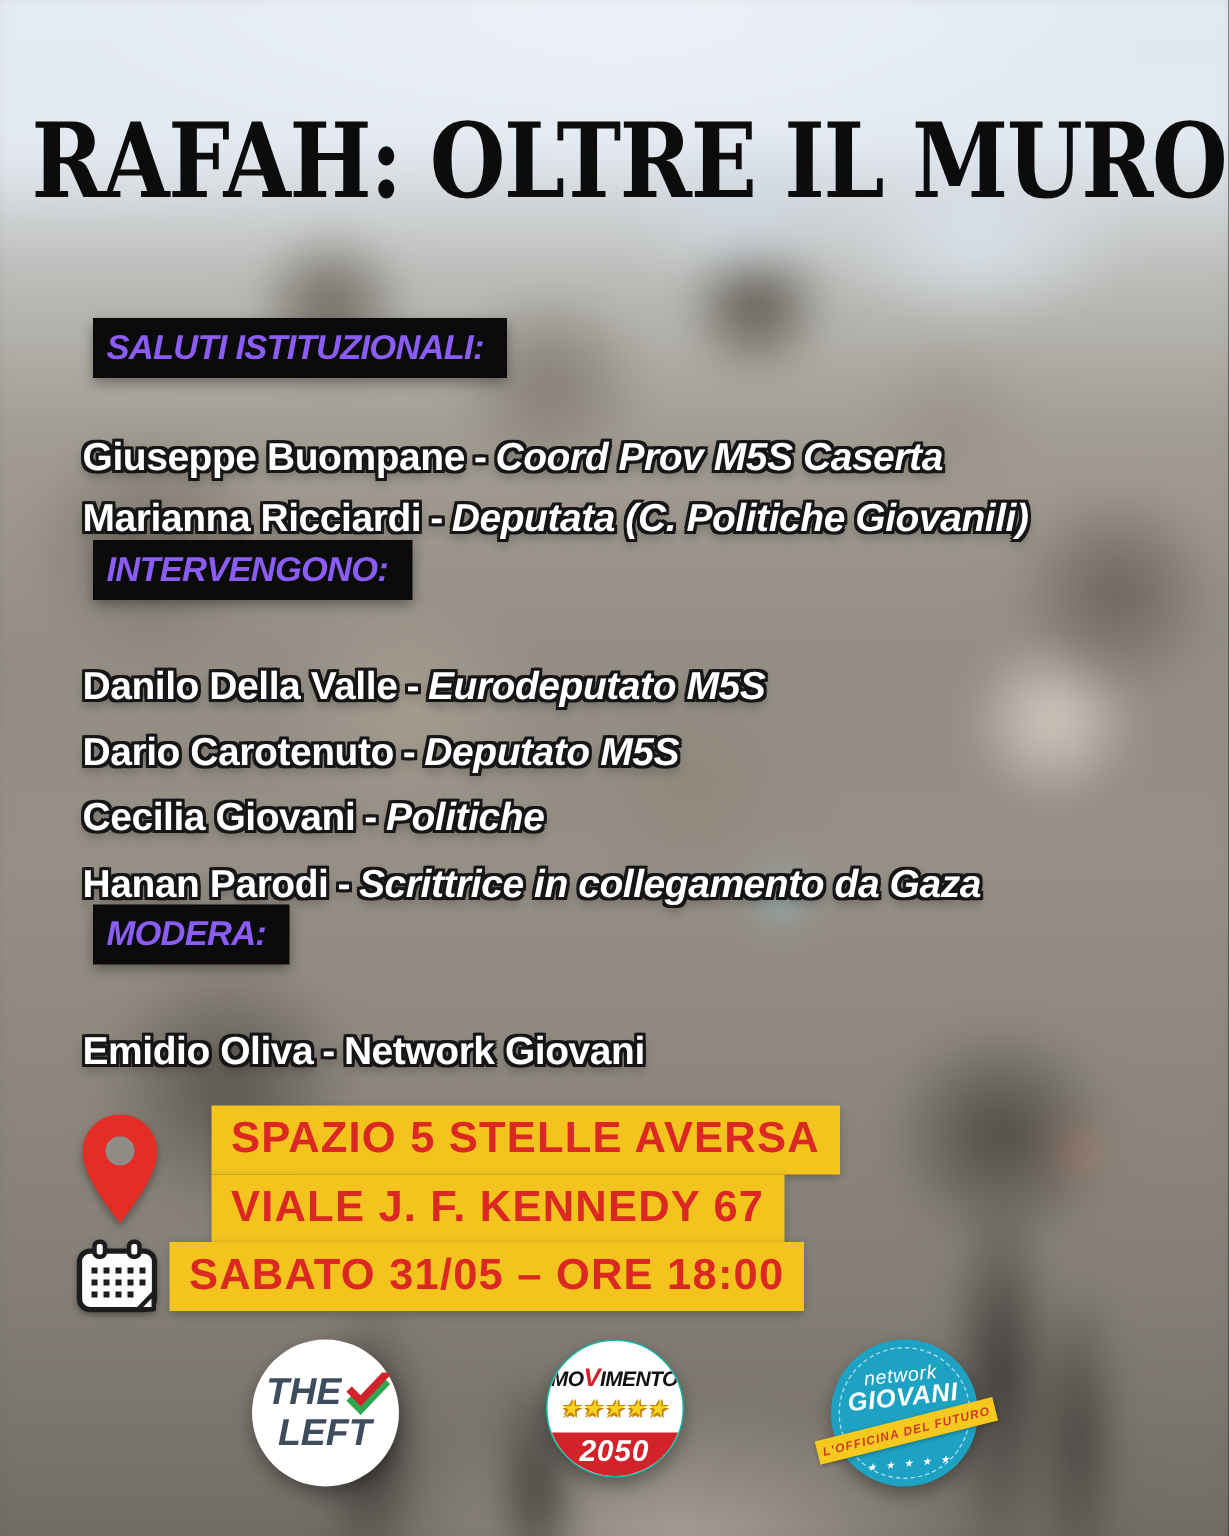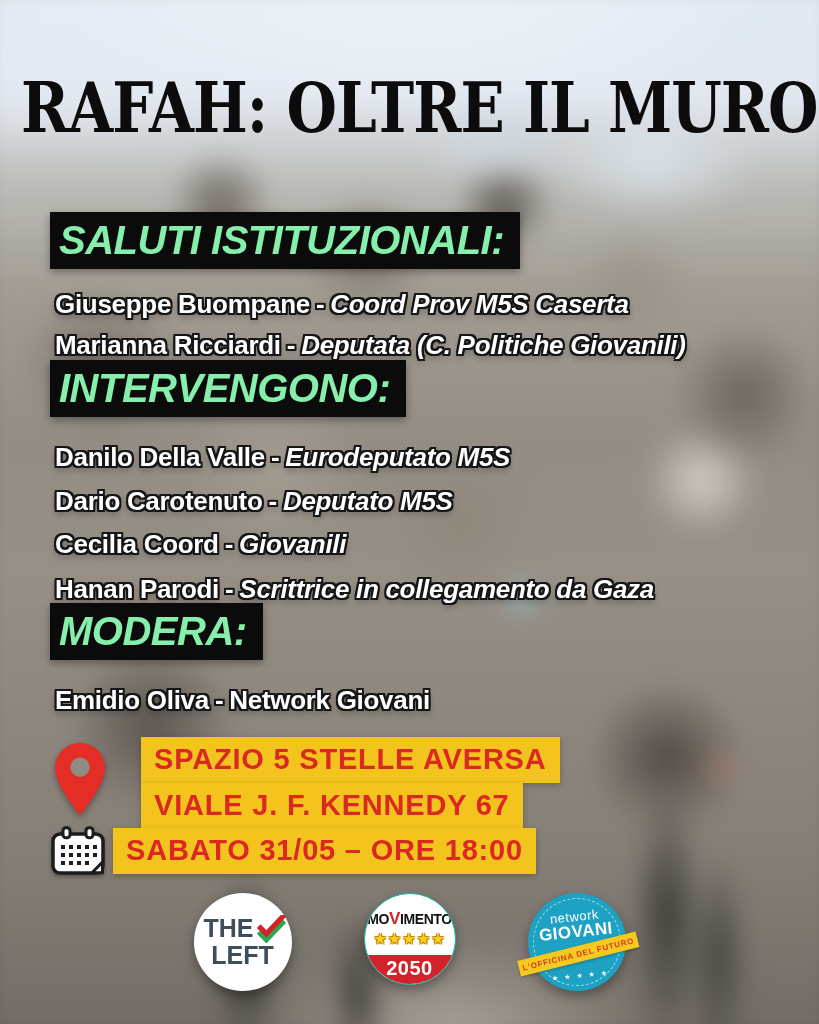--- a/index.html
+++ b/index.html
@@ -44,22 +44,22 @@
   .title{position:absolute;top:68px;left:0;width:100%;text-align:center;}
   .title span{
     display:inline-block;
     font-family:"DejaVu Serif",serif;font-weight:700;font-size:61px;
     letter-spacing:-1px;color:#0c0c0c;transform:scale(.95,1.13);transform-origin:center top;
     white-space:nowrap;
   }
 
   
   .label{
-    position:absolute;left:50px;background:#0b0b0b;color:#86efac;
-    font-style:italic;font-weight:700;font-size:40px;line-height:1;
+    position:absolute;left:62px;background:#0b0b0b;color:#8b5cf6;
+    font-style:italic;font-weight:700;font-size:23px;line-height:1;
     letter-spacing:-.5px;padding:8px 16px 9px 9px;white-space:nowrap;
     box-shadow:0 3px 8px rgba(0,0,0,.35);
   }
 
   
   .speaker{
     position:absolute;left:55px;white-space:nowrap;
     font-weight:700;font-size:26px;line-height:1;letter-spacing:-.3px;color:#fff;
     text-shadow:-2px -2px 0 #161616,2px -2px 0 #161616,-2px 2px 0 #161616,2px 2px 0 #161616,
                 -2px 0 0 #161616,2px 0 0 #161616,0 -2px 0 #161616,0 2px 0 #161616,
@@ -78,21 +78,21 @@
   .cal-icon{width:56px;height:50px;margin-right:7px;filter:drop-shadow(0 2px 2px rgba(0,0,0,.35));}
   .hl-lines{display:flex;flex-direction:column;align-items:flex-start;}
   .hl{
     display:inline-block;background:#F2C41D;color:#DC2823;
     font-weight:700;font-size:29px;line-height:1;letter-spacing:.8px;
     padding:8px 13px 9px 13px;white-space:nowrap;
     box-shadow:0 2px 6px rgba(0,0,0,.25);
   }
 
   
-  .logos{position:absolute;top:893px;left:0;width:100%;display:flex;justify-content:center;gap:72px;}
+  .logos{position:absolute;top:893px;left:0;width:100%;display:flex;justify-content:center;gap:98px;font-style:italic;}
   .logo-circle{
     position:relative;width:98px;height:98px;border-radius:50%;
     box-shadow:0 5px 12px rgba(0,0,0,.35);flex:0 0 auto;
   }
   
   .left-logo{background:#fff;display:flex;flex-direction:column;align-items:center;justify-content:center;}
   .left-line1{display:flex;align-items:flex-start;margin-left:6px;}
   .left-word{font-weight:700;font-size:25px;line-height:.92;color:#3D4D5E;letter-spacing:0;}
   .left-check{width:33px;height:29px;margin:-2px 0 0 1px;}
   
@@ -144,21 +144,21 @@
 
     <div class="label" style="top:360px">INTERVENGONO:</div>
 
     <div class="speaker" style="top:424px">
       <span class="sp-name">Danilo Della Valle</span><span class="sp-dash">-</span><span class="sp-role">Eurodeputato M5S</span>
     </div>
     <div class="speaker" style="top:468px">
       <span class="sp-name">Dario Carotenuto</span><span class="sp-dash">-</span><span class="sp-role">Deputato M5S</span>
     </div>
     <div class="speaker" style="top:511px">
-      <span class="sp-name">Cecilia Coord</span><span class="sp-dash">-</span><span class="sp-role">Giovanili</span>
+      <span class="sp-name">Cecilia Giovani</span><span class="sp-dash">-</span><span class="sp-role">Politiche</span>
     </div>
     <div class="speaker" style="top:556px">
       <span class="sp-name">Hanan Parodi</span><span class="sp-dash">-</span><span class="sp-role">Scrittrice in collegamento da Gaza</span>
     </div>
 
     <div class="label" style="top:603px">MODERA:</div>
 
     <div class="speaker" style="top:667px">
       <span class="sp-name">Emidio Oliva</span><span class="sp-dash">-</span><span class="sp-role upright">Network Giovani</span>
     </div>

